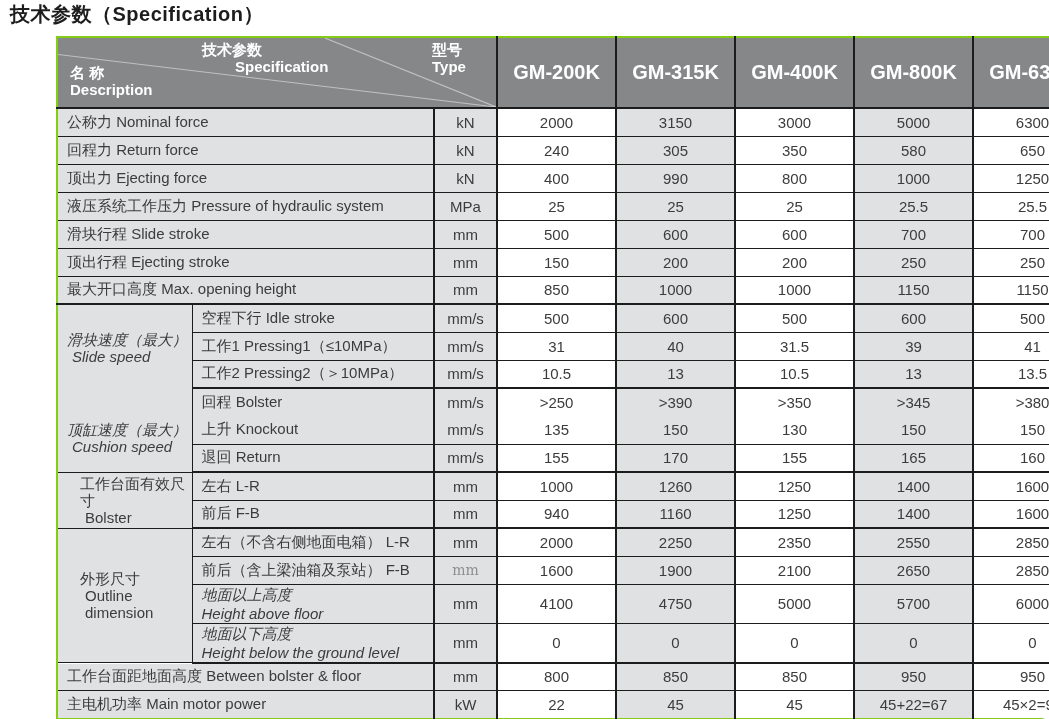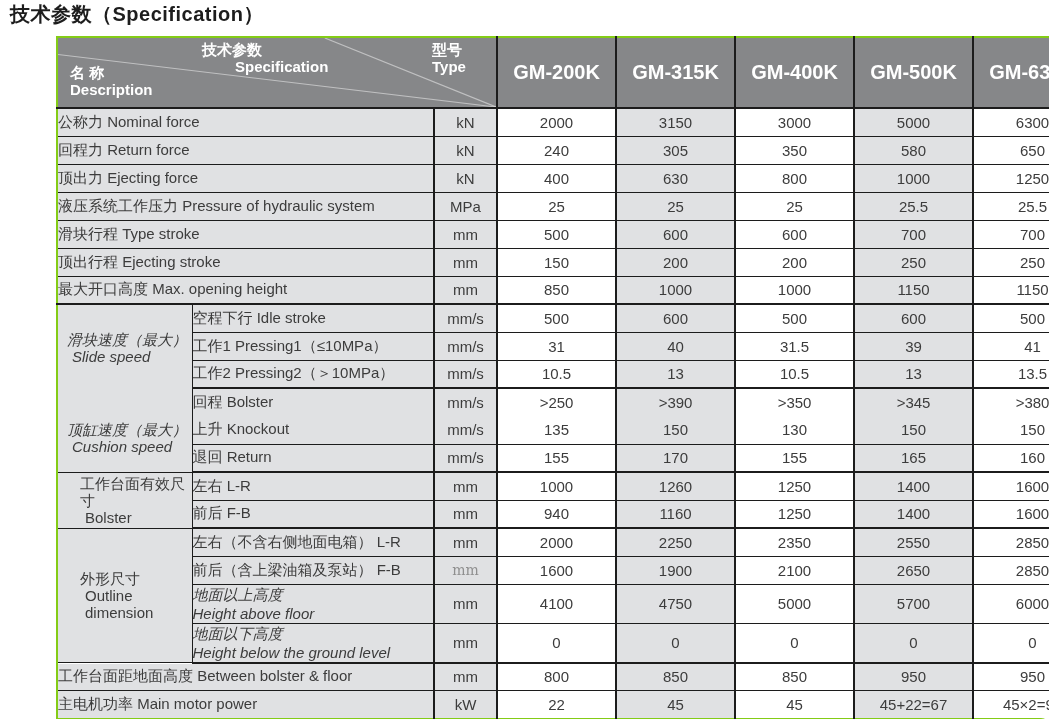--- a/index.html
+++ b/index.html
@@ -28,21 +28,21 @@
   tr.hdr td{background:#868789;color:#ffffff;font-weight:bold;border-bottom-width:2px;}
   td.model{text-align:center;font-size:20px;border-left-width:2px;border-right-width:2px;}
   td.corner{position:relative;}
   svg.diag{position:absolute;left:0;top:0;width:100%;height:100%;}
   svg.diag line{stroke:rgba(255,255,255,.48);stroke-width:1.2;}
   .c-blk{position:absolute;line-height:17px;font-size:15px;white-space:nowrap;}
   .c-spec{left:144px;top:3px;}
   .c-spec .ind{margin-left:33px;}
   .c-name{left:12px;top:26px;}
   .c-type{left:374px;top:3px;}
-  td.lbl,td.sub{background:#e0e1e3;text-align:left;}
+  td.lbl,td.sub{background:#e0e1e3;text-align:left;padding-left:9px;}
   td.grp{background:#e0e1e3;padding:0;position:relative;}
   .grp-inner{padding-left:22px;line-height:17px;}
   .gpos{position:absolute;left:9px;line-height:17px;white-space:nowrap;font-style:italic;}
   .g1{top:26px;}
   .g2{top:116px;}
   .g-en{margin-left:5px;}
   td.unit{background:#e0e1e3;text-align:center;border-left-width:2px;border-right-width:2px;}
   td.unit.unit-alt{font-family:"DejaVu Serif",serif;color:#8f8f8f;font-size:14px;}
   td.val{background:#ffffff;text-align:center;border-left-width:2px;border-right-width:2px;}
   td.val.shade{background:#e0e1e3;}
@@ -84,21 +84,21 @@
               <div>Description</div>
             </div>
             <div class="c-blk c-type">
               <div>型号</div>
               <div>Type</div>
             </div>
           </td>
           <td class="model">GM-200K</td>
           <td class="model">GM-315K</td>
           <td class="model">GM-400K</td>
-          <td class="model">GM-500K</td>
+          <td class="model">GM-800K</td>
           <td class="model">GM-630K</td>
         </tr>
         <tr>
           <td class="lbl" colspan="2">公称力 Nominal force</td>
           <td class="unit">kN</td>
           <td class="val">2000</td>
           <td class="val shade">3150</td>
           <td class="val">3000</td>
           <td class="val shade">5000</td>
           <td class="val">6300</td>
@@ -109,36 +109,36 @@
           <td class="val">240</td>
           <td class="val shade">305</td>
           <td class="val">350</td>
           <td class="val shade">580</td>
           <td class="val">650</td>
         </tr>
         <tr>
           <td class="lbl" colspan="2">顶出力 Ejecting force</td>
           <td class="unit">kN</td>
           <td class="val">400</td>
-          <td class="val shade">630</td>
+          <td class="val shade">990</td>
           <td class="val">800</td>
           <td class="val shade">1000</td>
           <td class="val">1250</td>
         </tr>
         <tr>
           <td class="lbl" colspan="2">液压系统工作压力 Pressure of hydraulic system</td>
           <td class="unit">MPa</td>
           <td class="val">25</td>
           <td class="val shade">25</td>
           <td class="val">25</td>
           <td class="val shade">25.5</td>
           <td class="val">25.5</td>
         </tr>
         <tr>
-          <td class="lbl" colspan="2">滑块行程 Type stroke</td>
+          <td class="lbl" colspan="2">滑块行程 Slide stroke</td>
           <td class="unit">mm</td>
           <td class="val">500</td>
           <td class="val shade">600</td>
           <td class="val">600</td>
           <td class="val shade">700</td>
           <td class="val">700</td>
         </tr>
         <tr>
           <td class="lbl" colspan="2">顶出行程 Ejecting stroke</td>
           <td class="unit">mm</td>

